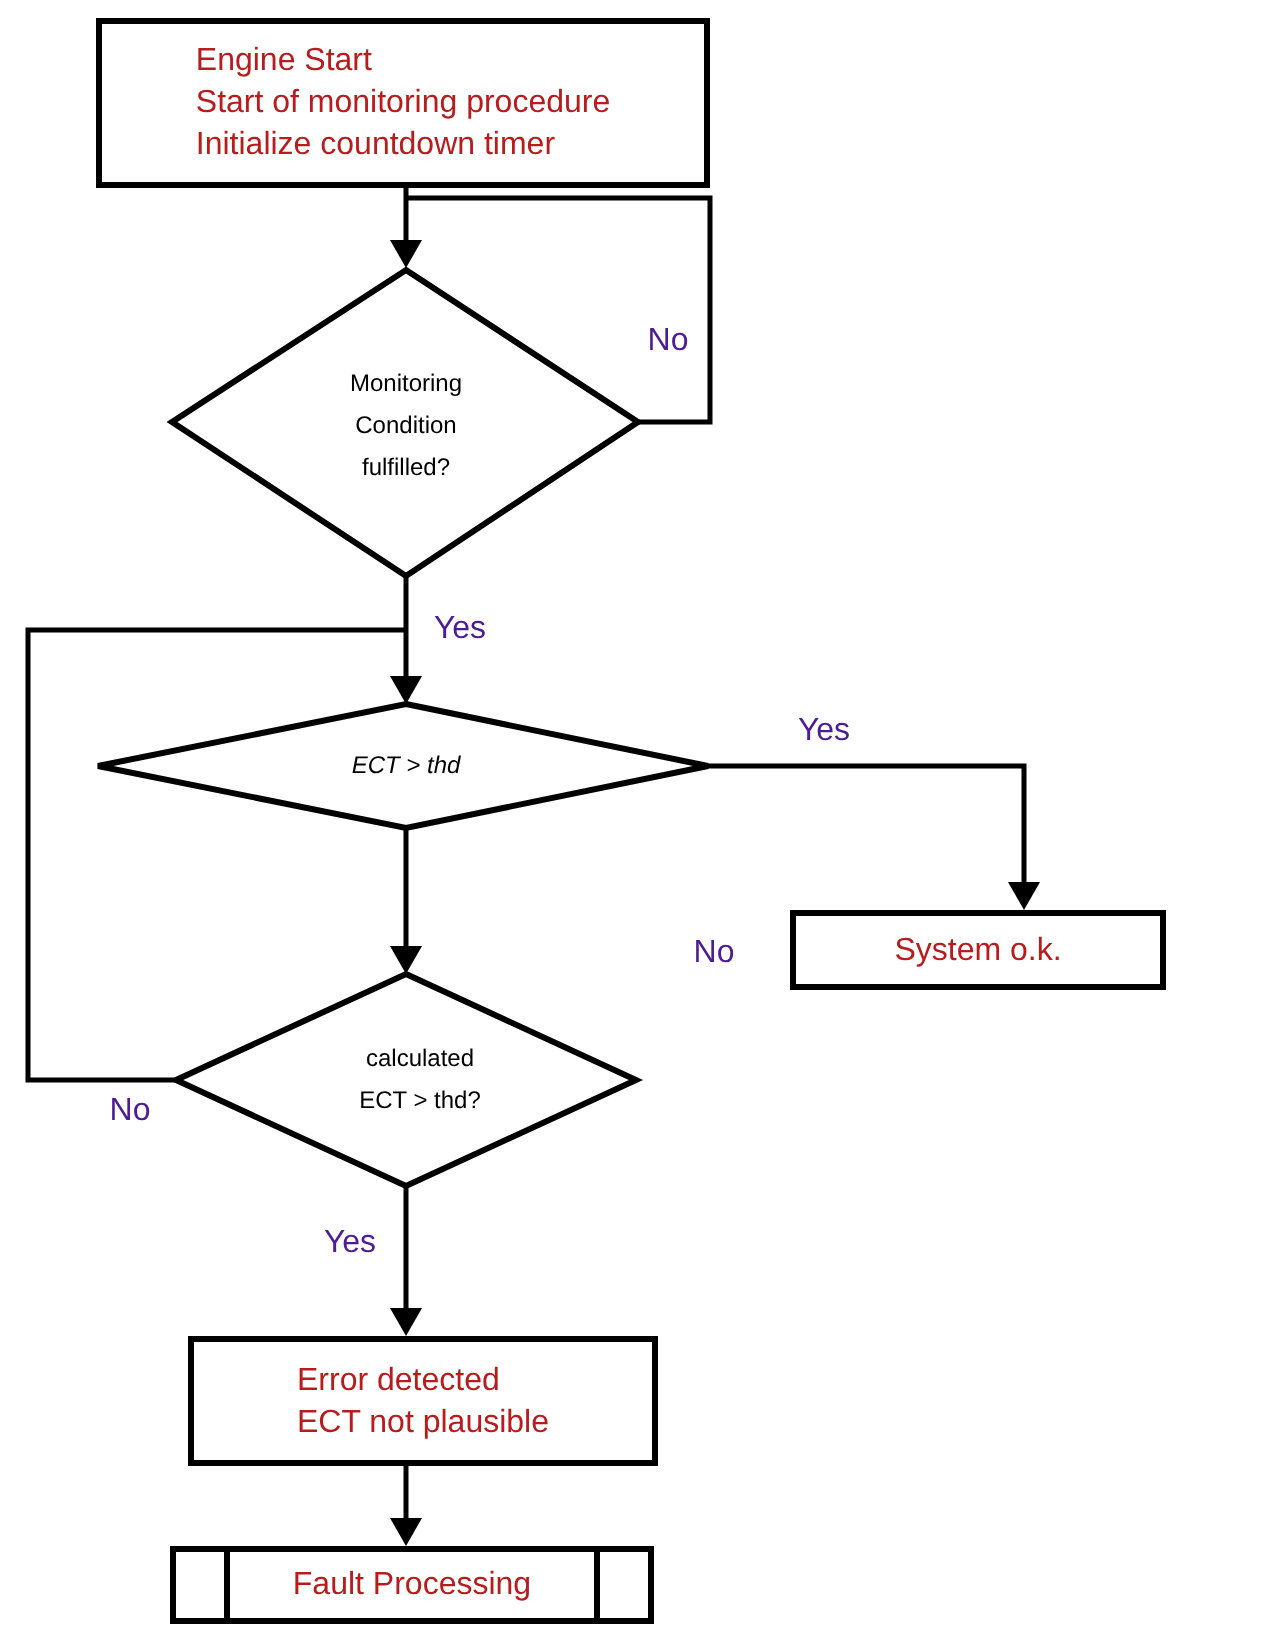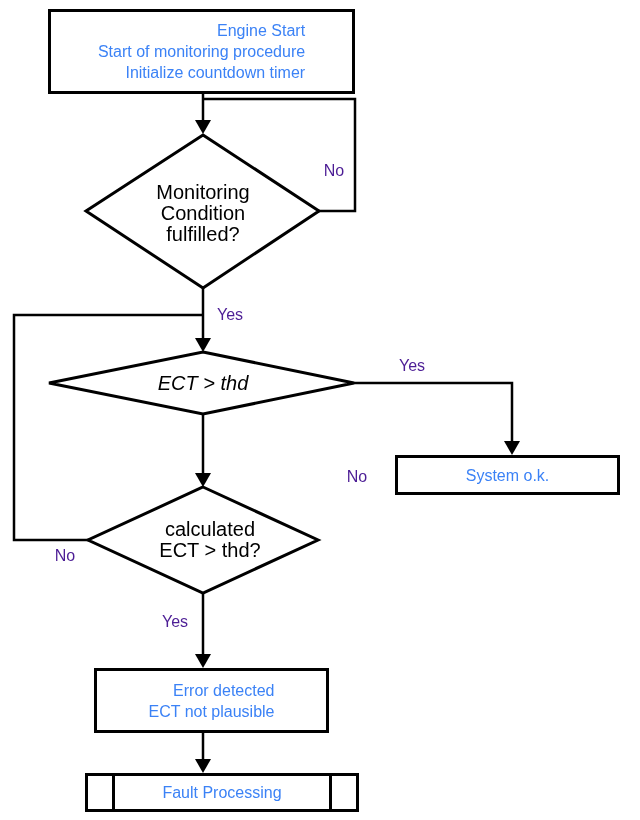--- a/index.html
+++ b/index.html
@@ -25,31 +25,31 @@
     position: absolute;
     box-sizing: border-box;
     border: 3px solid #000000;
     background: #ffffff;
     display: flex;
     align-items: center;
     justify-content: center;
   }
   .node-label {
     white-space: pre-line;
-    text-align: right;
+    text-align: left;
     font-size: 16px;
     line-height: 21px;
-    color: #3b82f6;
+    color: #b91c1c;
   }
   .diamond-label {
     position: absolute;
     transform: translate(-50%, -50%);
     white-space: pre-line;
     text-align: center;
-    font-size: 20px;
+    font-size: 12px;
     line-height: 21px;
     color: #000000;
   }
   .edge-label {
     position: absolute;
     transform: translate(-50%, -50%);
     font-size: 16px;
     line-height: 18px;
     color: #4c1d95;
     white-space: nowrap;
@@ -92,30 +92,30 @@
     <polygon points="203,352 354,383 203,414 49,383" fill="#ffffff" stroke="#000000" stroke-width="3"></polygon>
     <polygon points="203,487 318,540 203,593 88,540" fill="#ffffff" stroke="#000000" stroke-width="3"></polygon>
   </svg>
 
   <div class="node" style="left:48px; top:9px; width:307px; height:85px;">
     <div class="node-label">Engine Start
 Start of monitoring procedure
 Initialize countdown timer</div>
   </div>
 
-  <div class="node" style="left:395px; top:455px; width:225px; height:40px;">
+  <div class="node" style="left:395px; top:455px; width:188px; height:40px;">
     <div class="node-label">System o.k.</div>
   </div>
 
   <div class="node" style="left:94px; top:668px; width:235px; height:65px;">
     <div class="node-label">Error detected
 ECT not plausible</div>
   </div>
 
-  <div class="node" style="left:85px; top:773px; width:274px; height:39px;">
+  <div class="node" style="left:85px; top:773px; width:242px; height:39px;">
     <div class="pp-bar left"></div>
     <div class="pp-bar right"></div>
     <div class="node-label">Fault Processing</div>
   </div>
 
   <div class="diamond-label" style="left:203px; top:213px;">Monitoring
 Condition
 fulfilled?</div>
   <div class="diamond-label" style="left:203px; top:383px;font-style:italic;">ECT &gt; thd</div>
   <div class="diamond-label" style="left:210px; top:540px;">calculated

